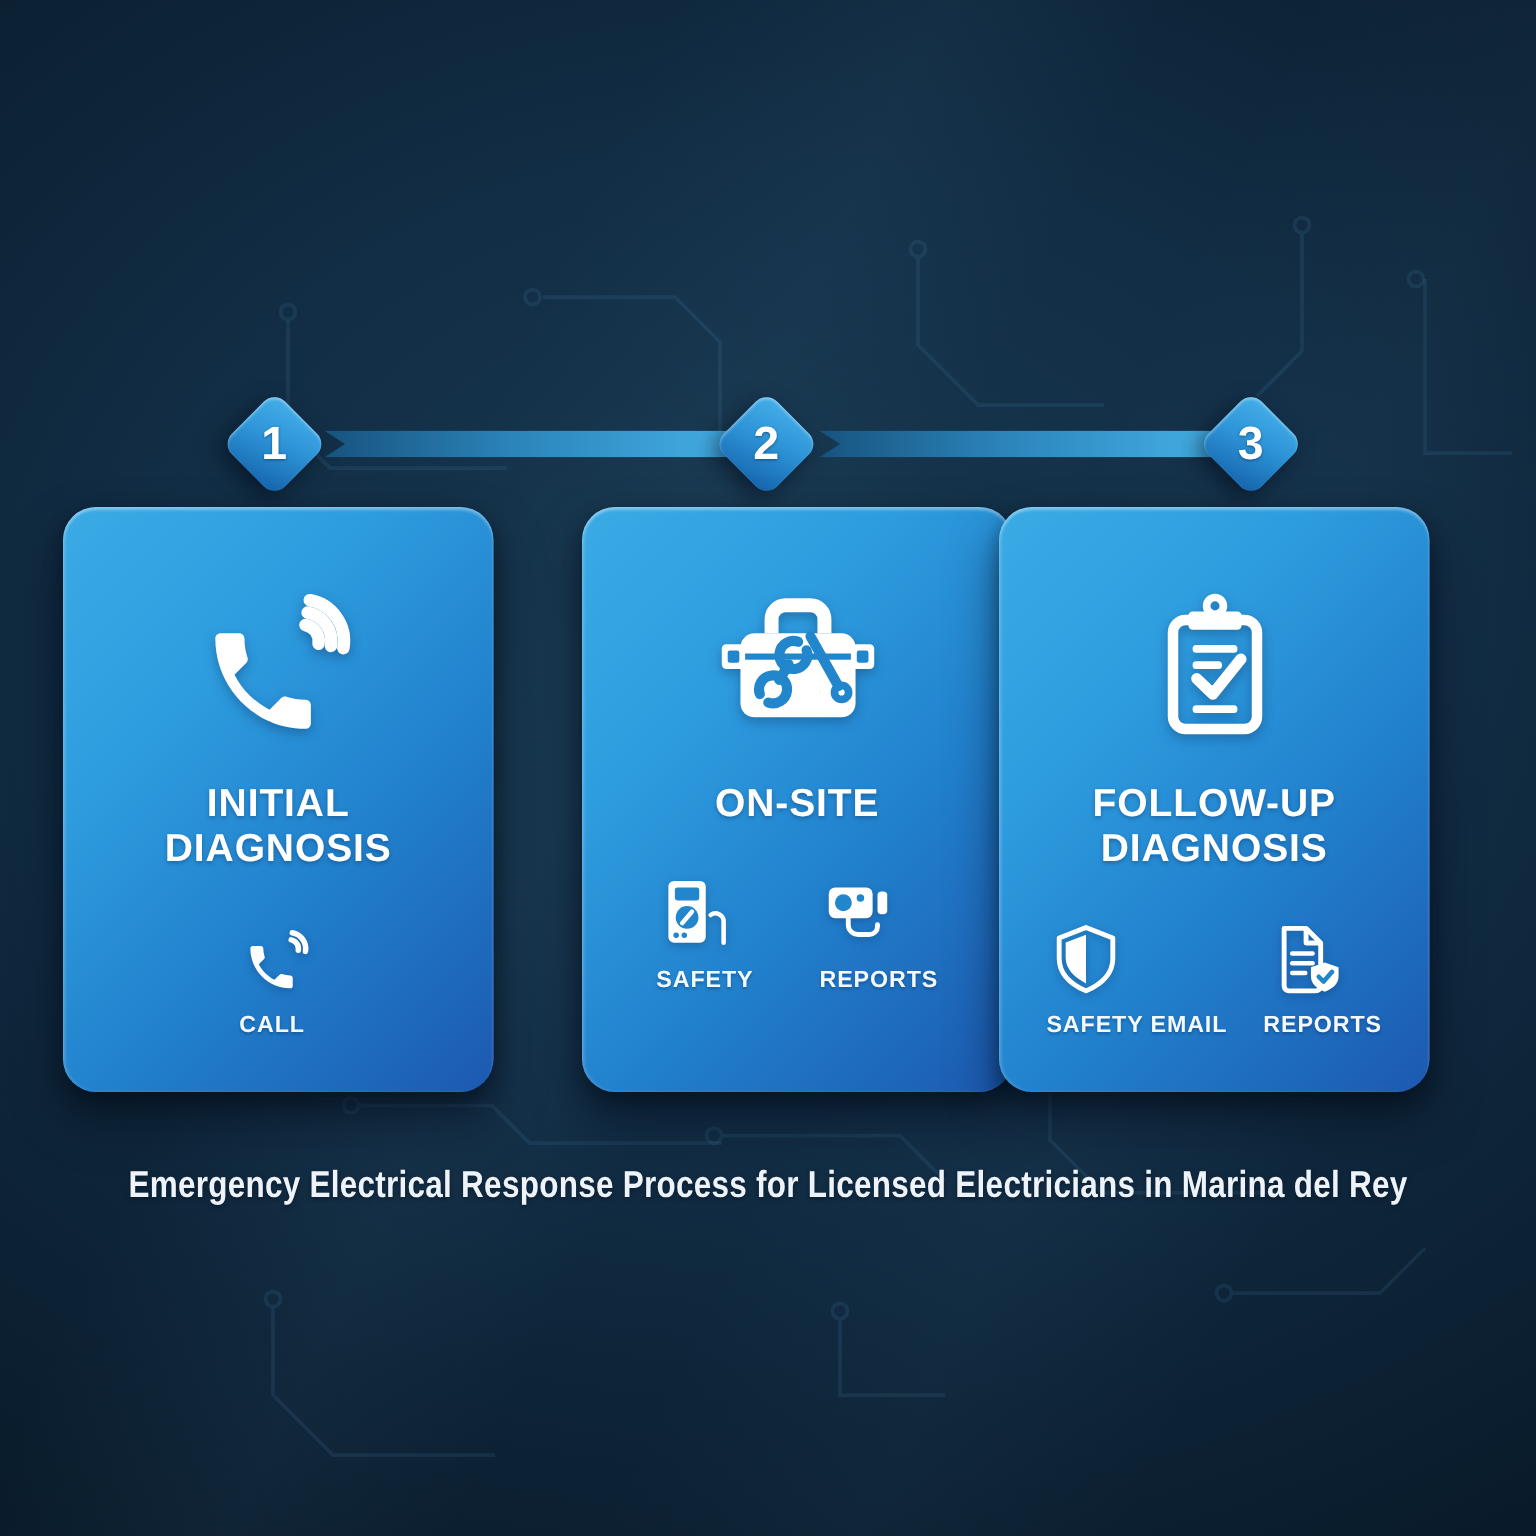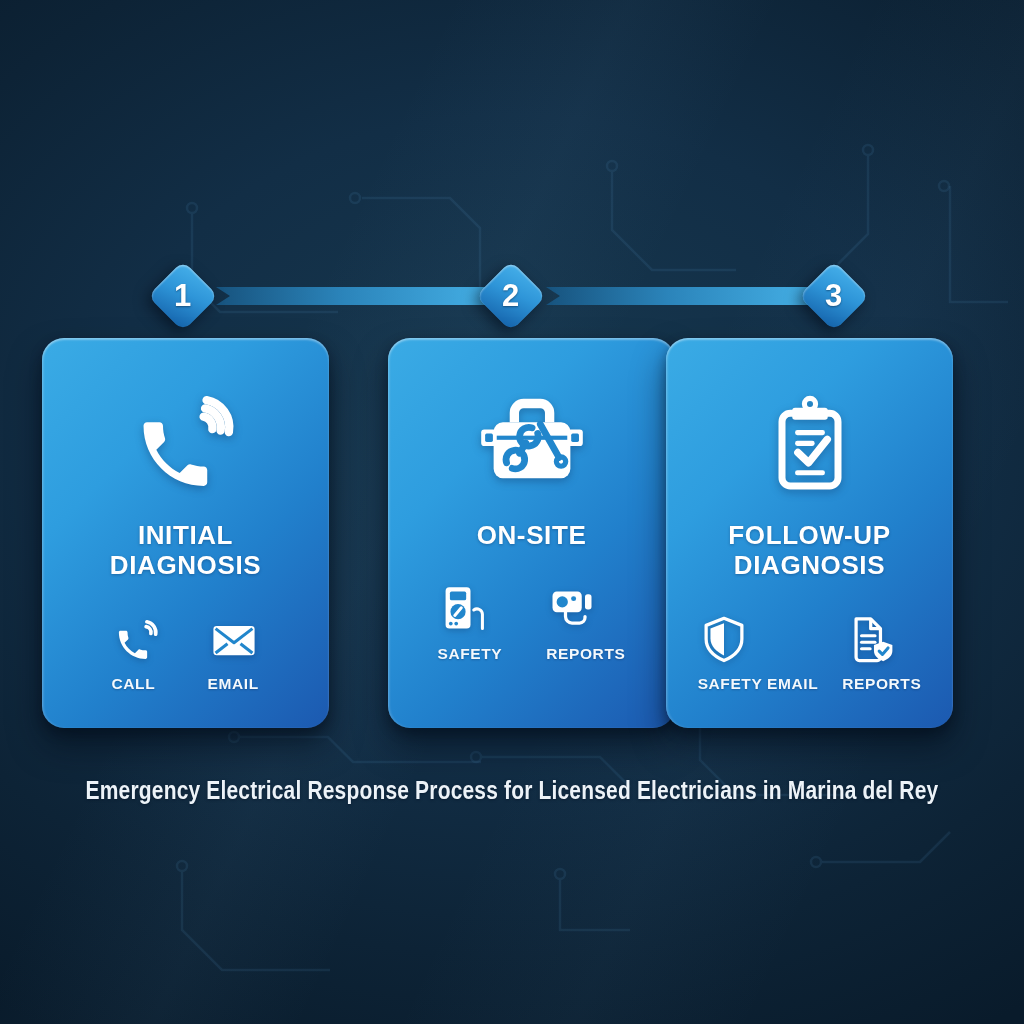--- a/index.html
+++ b/index.html
@@ -152,33 +152,20 @@
           <svg width="52" height="52" viewBox="0 0 48 48">
             <path transform="translate(2,11) scale(1.45)" fill="#fff" d="M6.62 10.79c1.44 2.83 3.76 5.14 6.59 6.59l2.2-2.2c.27-.27.67-.36 1.02-.24 1.12.37 2.33.57 3.57.57.55 0 1 .45 1 1V20c0 .55-.45 1-1 1-9.39 0-17-7.61-17-17 0-.55.45-1 1-1h3.5c.55 0 1 .45 1 1 0 1.25.2 2.45.57 3.57.11.35.03.74-.25 1.02l-2.2 2.2z"></path>
             <g fill="none" stroke="#fff" stroke-width="3.4" stroke-linecap="round">
               <path d="M31.5 11.6 A5.5 5.5 0 0 1 35.9 18"></path>
               <path d="M32.2 7.2 A10 10 0 0 1 40.3 18.7"></path>
             </g>
           </svg>
         </div>
         <div class="feat-label">CALL</div>
       </div>
-      <div class="feature">
-        <div class="feat-icon">
-          <svg width="52" height="52" viewBox="0 0 48 48">
-            <rect x="5" y="11" width="38" height="27" rx="3" fill="#fff"></rect>
-            <g fill="none" stroke="#2186cc" stroke-width="2.8" stroke-linejoin="round">
-              <path d="M7 13.5 L24 26.5 L41 13.5"></path>
-              <path d="M7 36 L18 27.5"></path>
-              <path d="M41 36 L30 27.5"></path>
-            </g>
-          </svg>
-        </div>
-        <div class="feat-label">EMAIL</div>
-      </div>
     </div>
   </div>
 
   <div class="card c2">
     <div class="main-icon">
       <svg width="126" height="112" viewBox="0 0 120 108">
         <path d="M43 32 V23 a9 9 0 0 1 9-9 h16 a9 9 0 0 1 9 9 v9" fill="none" stroke="#fff" stroke-width="9"></path>
         <rect x="23" y="32" width="74" height="54" rx="9" fill="#fff"></rect>
         <rect x="23" y="45" width="74" height="4" fill="#2186cc"></rect>
         <g fill="none" stroke="#2186cc" stroke-width="6.5" stroke-linecap="round">

